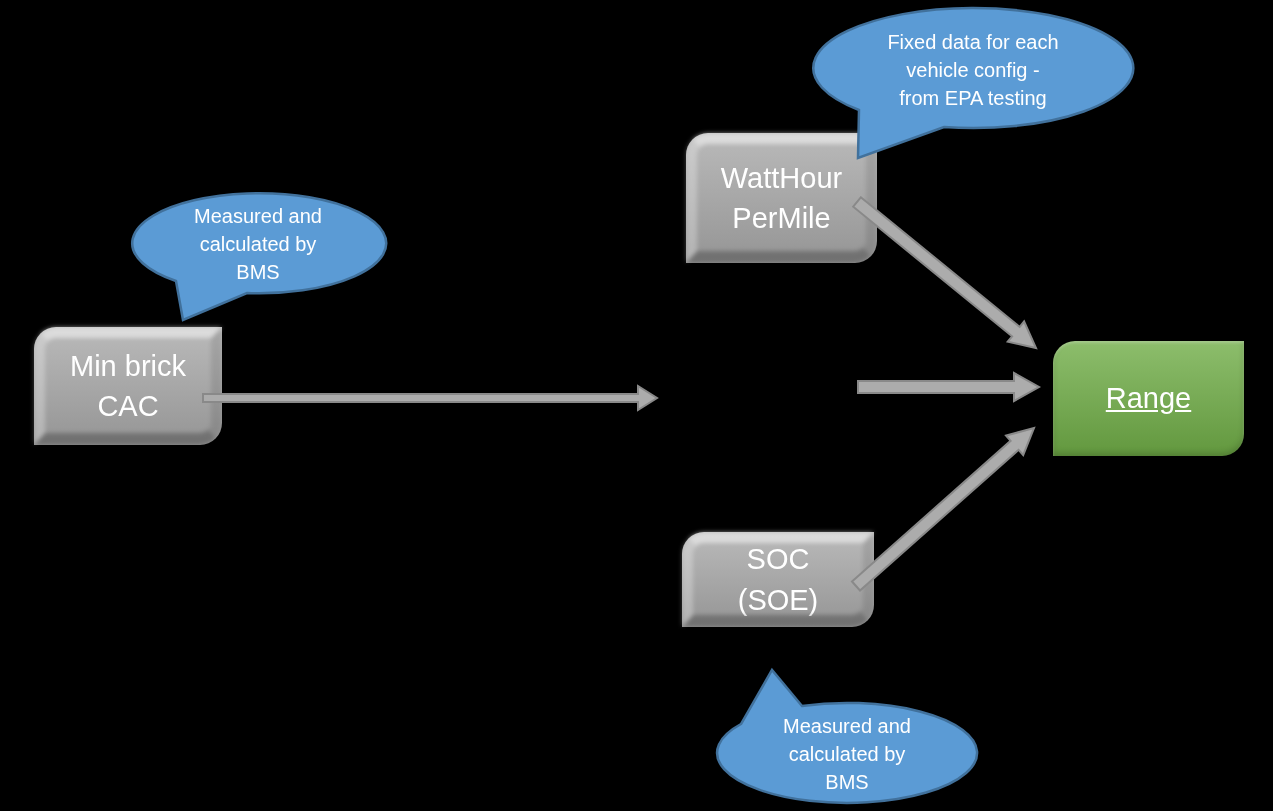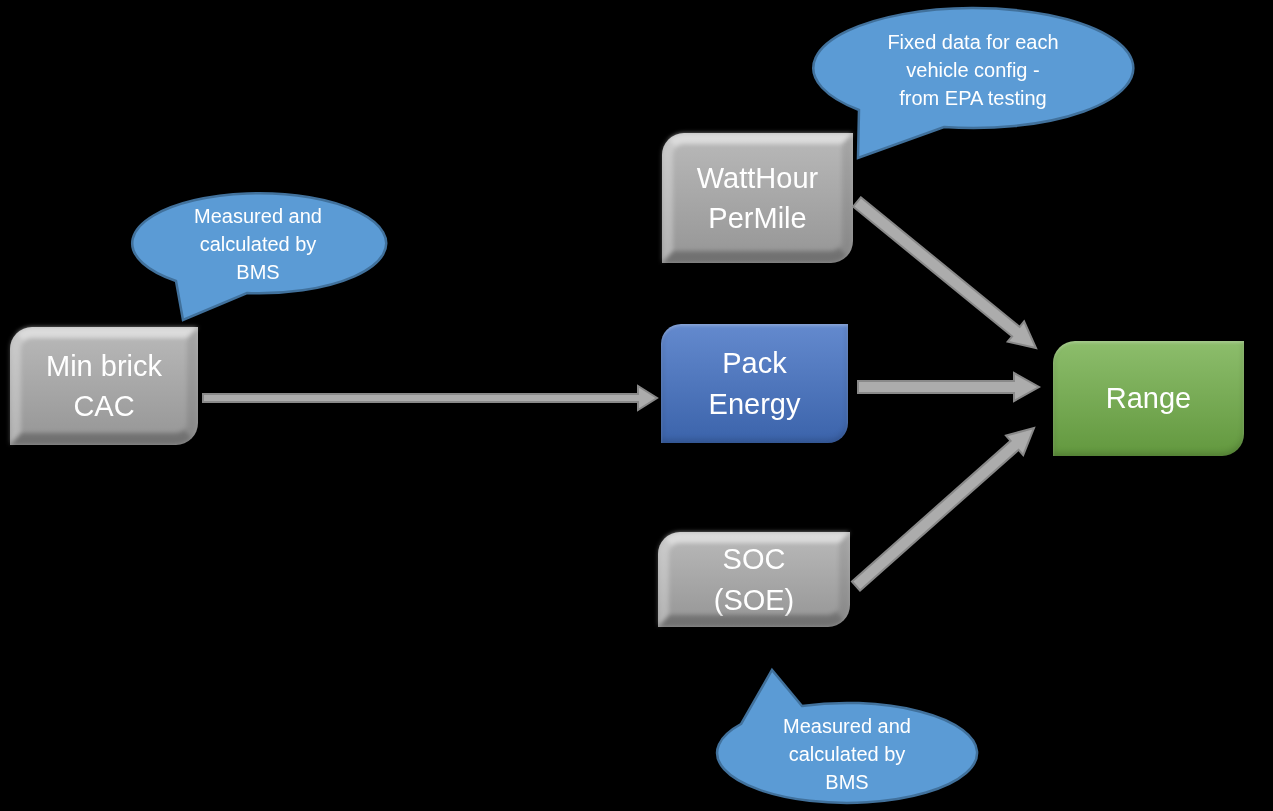--- a/index.html
+++ b/index.html
@@ -9,38 +9,40 @@
     font-family:"Liberation Sans", sans-serif;
   }
   .node{
     position:absolute; display:flex; align-items:center; justify-content:center;
     text-align:center; color:var(--text,#fff); font-size:29px; line-height:1.38;
     white-space:pre-line; z-index:1;
   }
   .node-gray{
     border-radius:22px 0 22px 0;
     background:linear-gradient(180deg, rgba(255,255,255,.22), rgba(0,0,0,.10)), var(--node-gray,#a6a6a6);
+    margin-left:24px;
   }
   .node-gray::before{
     content:""; position:absolute; inset:0; border-radius:inherit; pointer-events:none;
     border-top:11px solid rgba(255,255,255,.50);
     border-left:11px solid rgba(255,255,255,.28);
     border-bottom:12px solid rgba(0,0,0,.25);
     border-right:11px solid rgba(0,0,0,.10);
     filter:blur(2px);
   }
   .node-blue{
     border-radius:20px 0 20px 0;
     background:linear-gradient(180deg, rgba(255,255,255,.17), rgba(0,0,0,.13)), var(--node-blue,#4472c4);
     box-shadow:inset 0 2px 3px rgba(255,255,255,.25), inset 0 -3px 6px rgba(0,0,0,.18);
   }
   .node-green{
     border-radius:22px 0 22px 0;
     background:linear-gradient(180deg, rgba(255,255,255,.20), rgba(0,0,0,.12)), var(--node-green,#70ad47);
     box-shadow:inset 0 2px 3px rgba(255,255,255,.25), inset 0 -3px 6px rgba(0,0,0,.18);
+    text-decoration:underline;
   }
   #n-minbrick {left:10px;  top:327px; width:188px; height:118px;}
   #n-watthour {left:662px; top:133px; width:191px; height:130px;}
   #n-pack     {left:661px; top:324px; width:187px; height:119px;}
   #n-soc      {left:658px; top:532px; width:192px; height:95px;}
   #n-range    {left:1053px;top:341px; width:191px; height:115px;}
 
   #shape-layer{position:absolute; inset:0; z-index:2; pointer-events:none;}
   .arrow{fill:var(--arrow-fill,#acacac); stroke:var(--arrow-border,#898989); stroke-width:2;}
   .callout-shape{fill:var(--callout-fill,#5b9bd5); stroke:var(--callout-border,#41719c); stroke-width:2.5;}
@@ -60,24 +62,20 @@
 <div id="canvas">
 
   <div class="node node-gray" id="n-minbrick">
     <span>Min brick
 CAC</span>
   </div>
   <div class="node node-gray" id="n-watthour">
     <span>WattHour
 PerMile</span>
   </div>
-  <div class="node node-blue" id="n-pack">
-    <span>Pack
-Energy</span>
-  </div>
   <div class="node node-gray" id="n-soc">
     <span>SOC
 (SOE)</span>
   </div>
   <div class="node node-green" id="n-range">
     <span>Range</span>
   </div>
 
   <svg id="shape-layer" width="1273" height="811" viewBox="0 0 1273 811">
     <polygon class="arrow" points="203,394 638,394 638,386 657,398 638,410 638,402 203,402"></polygon>

